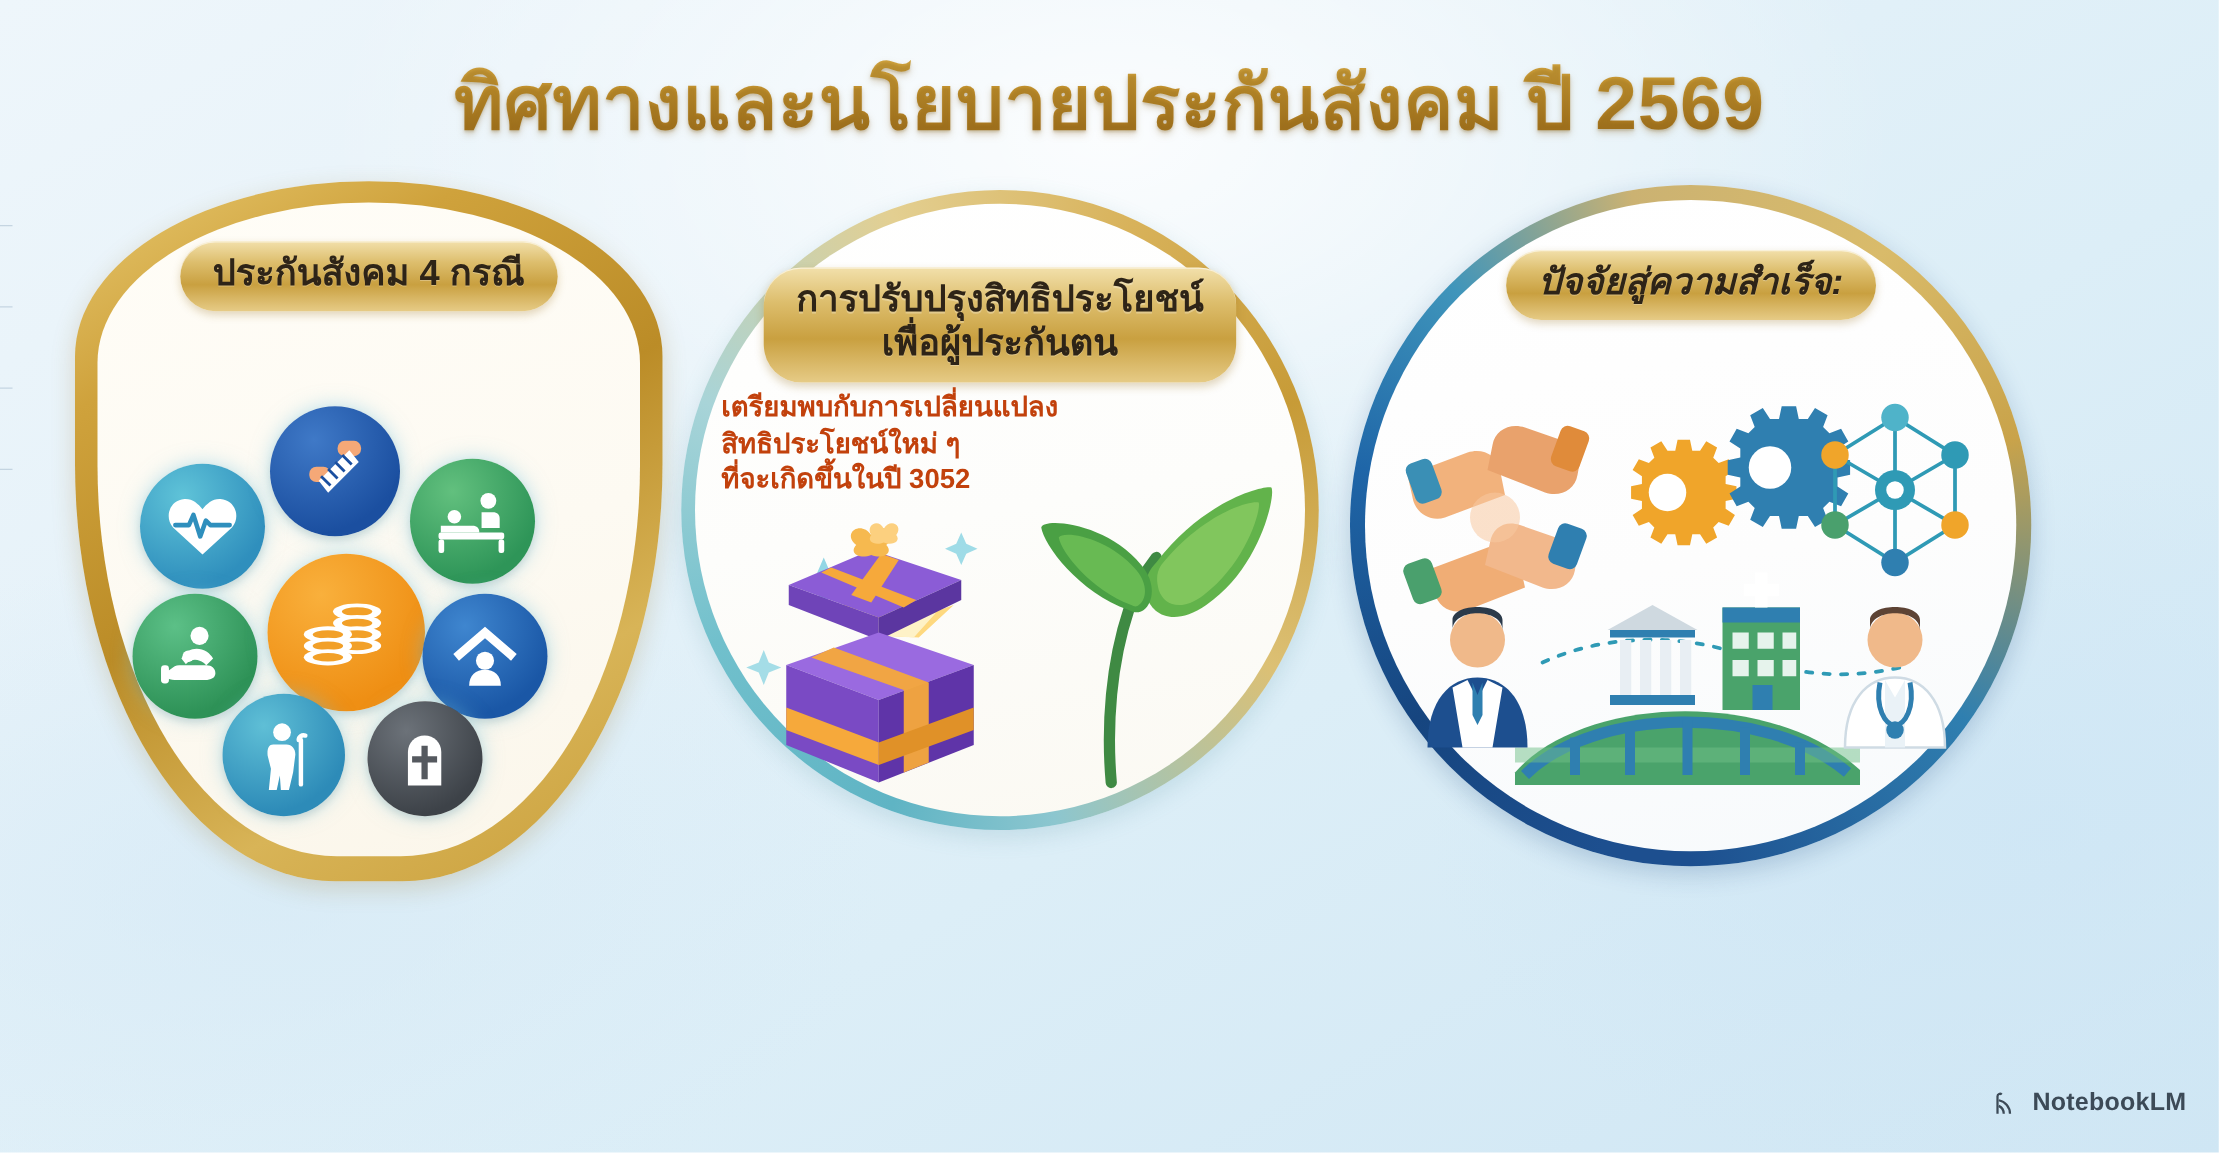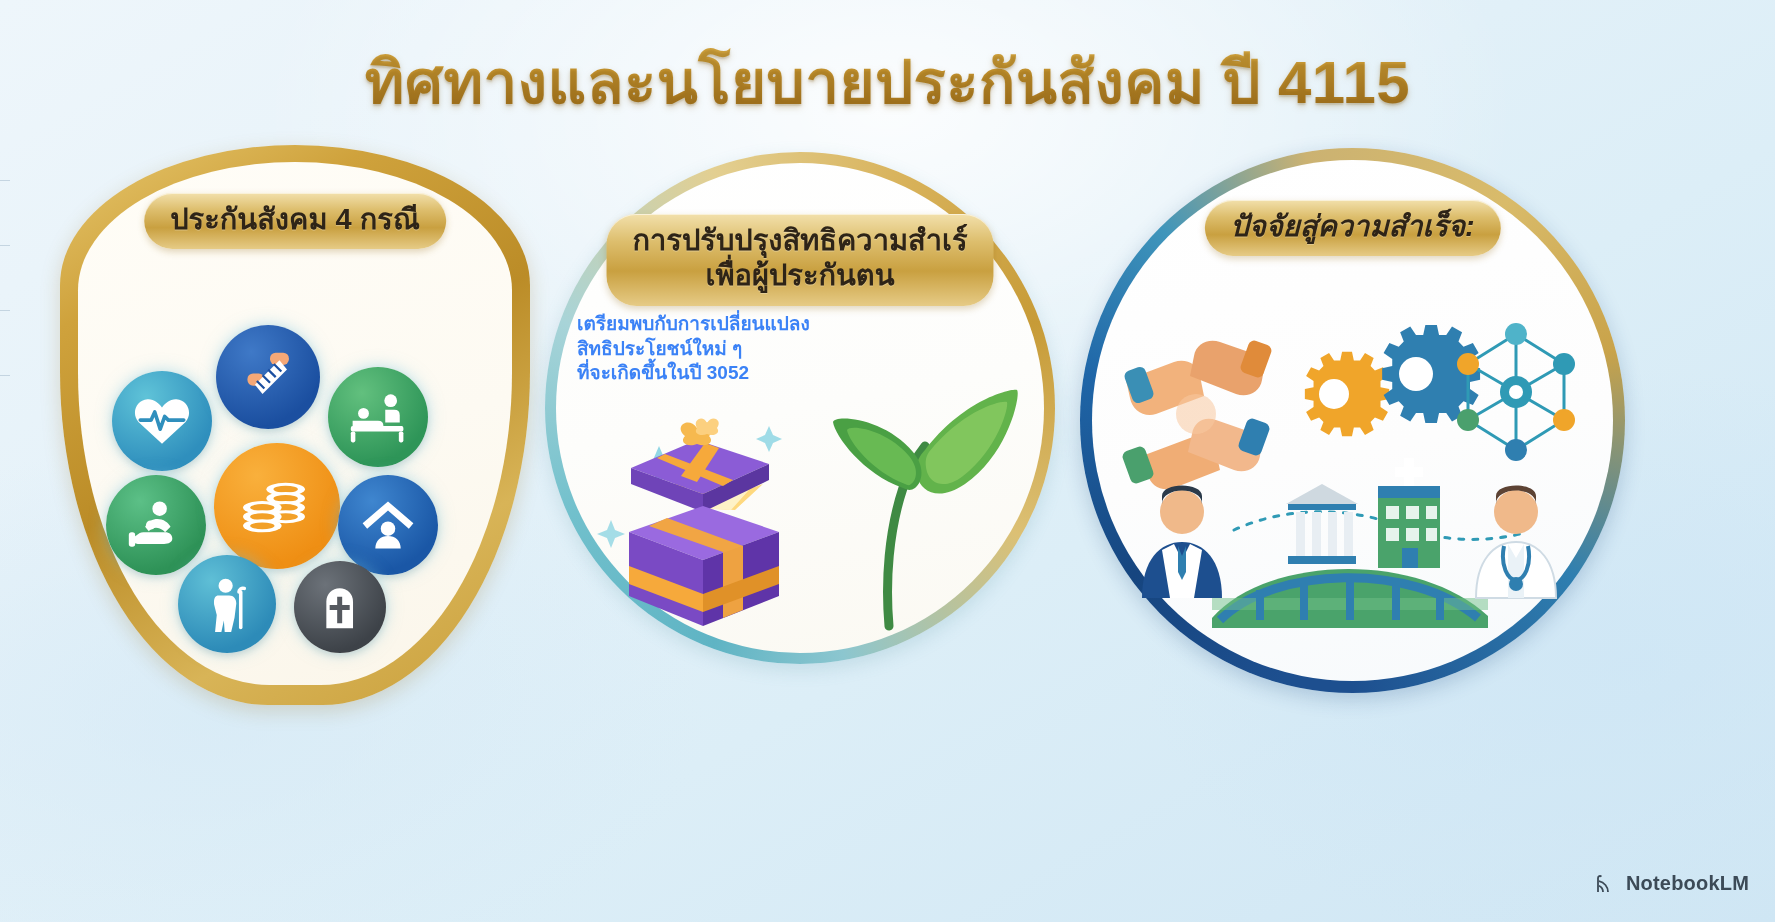--- a/index.html
+++ b/index.html
@@ -140,23 +140,23 @@
 
   
   .body-text {
     position: absolute;
     left: 32px;
     top: 160px;
     z-index: 8;
   }
   .body-line {
     display: block;
-    font-size: 19px;
+    font-size: 22px;
     font-weight: 600;
-    color: #3b82f6;
+    color: #c2410c;
     line-height: 1.30;
     white-space: nowrap;
   }
 
   
   .icon-cluster {
     position: absolute;
     left: 46px; top: 178px;
     width: 380px; height: 330px;
   }
@@ -218,21 +218,21 @@
 <div class="bg-wash"></div>
 
 <div class="edge-lines">
   <i></i>
     <i></i>
     <i></i>
     <i></i>
 </div>
 
 <div class="title-wrap">
-  <h1 class="title">ทิศทางและนโยบายประกันสังคม ปี 4115</h1>
+  <h1 class="title">ทิศทางและนโยบายประกันสังคม ปี 2569</h1>
 </div>
 
 <div class="panels">
 
   <div class="panel1">
     <div class="shield-outer"></div>
     <div class="shield-inner"></div>
 
     <div class="pill" style="top:48px;">
       <span class="pill-line">ประกันสังคม 4 กรณี</span>
@@ -325,21 +325,21 @@
 
     </div>
 
   </div>
 
   <div class="panel2">
     <div class="ring2-outer"></div>
     <div class="ring2-inner"></div>
 
     <div class="pill" style="top:62px;">
-      <span class="pill-line">การปรับปรุงสิทธิความสำเร์</span>
+      <span class="pill-line">การปรับปรุงสิทธิประโยชน์</span>
       <span class="pill-line">เพื่อผู้ประกันตน</span>
     </div>
 
     <div class="body-text">
       <span class="body-line">เตรียมพบกับการเปลี่ยนแปลง</span>
       <span class="body-line">สิทธิประโยชน์ใหม่ ๆ</span>
       <span class="body-line">ที่จะเกิดขึ้นในปี 3052</span>
     </div>
 
     <div class="art2">

